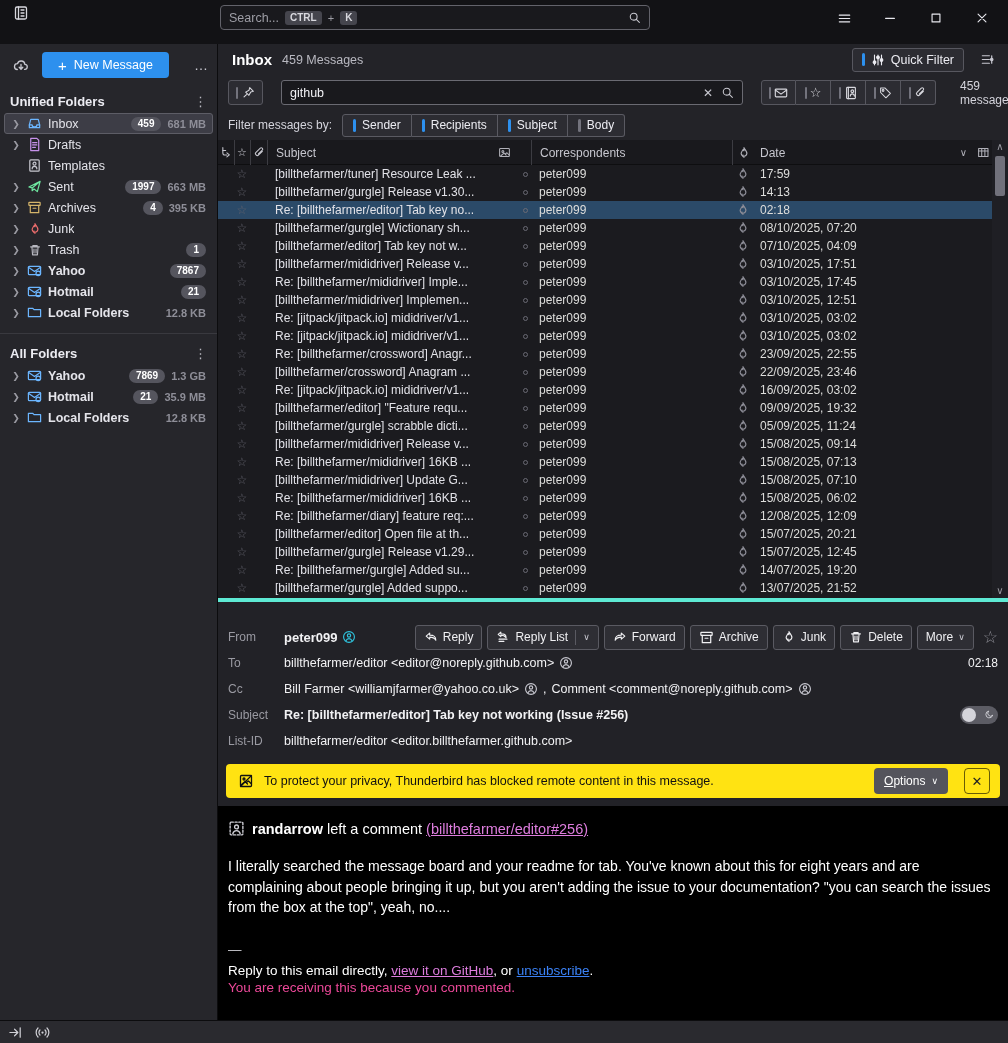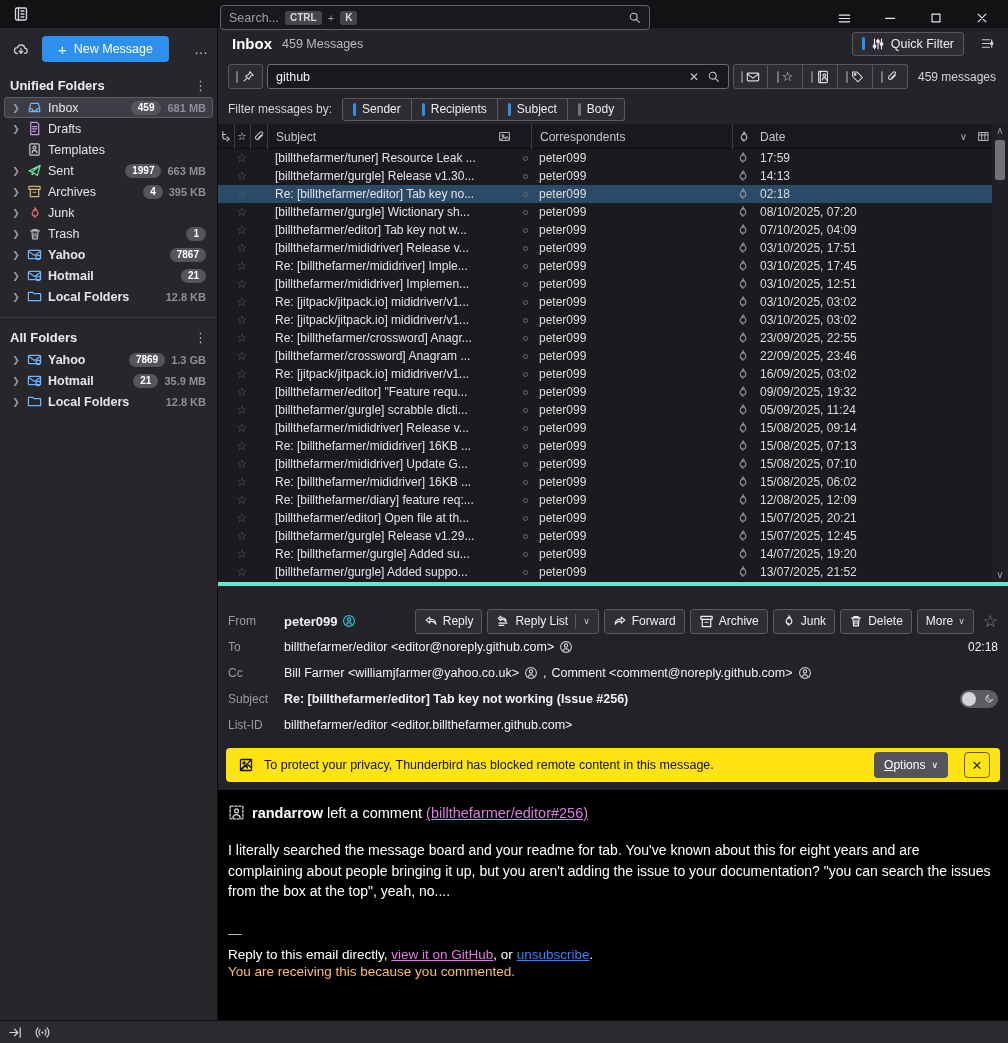--- a/index.html
+++ b/index.html
@@ -4,21 +4,21 @@
 <style>
   * { margin:0; padding:0; box-sizing:border-box; }
   html,body { width:1008px; height:1043px; background:#1b1b1f; overflow:hidden;
     font-family:"Liberation Sans","DejaVu Sans",sans-serif; color:#e4e4ea; }
   .window { width:1008px; height:1043px; display:flex; flex-direction:column; }
 
   svg.ic { display:block; }
   .icon { display:inline-flex; align-items:center; justify-content:center; flex:none; }
 
   
-  .titlebar { height:28px; background:#121215; display:flex; align-items:center; flex:none; position:relative; }
+  .titlebar { height:44px; background:#121215; display:flex; flex:none; position:relative; }
   .spaces-btn { width:26px; height:26px; margin-left:8px; color:#d8d8de; display:flex; align-items:center; justify-content:center; background:none; border:none; }
   .global-search { position:absolute; left:220px; top:5px; width:430px; height:25px; border:1px solid #62626a; border-radius:4px; background:#19191d; display:flex; align-items:center; padding:0 8px; gap:6px; }
   .global-search .ph { color:#9d9da5; font-size:12.5px; }
   .kbd { background:#45454d; color:#d8d8de; font-size:10px; font-weight:bold; border-radius:3px; padding:2px 5px; line-height:1; }
   .kbd-plus { color:#9d9da5; font-size:11px; }
   .gs-mag { margin-left:auto; color:#c8c8d0; }
   .win-controls { position:absolute; right:10px; top:0; height:36px; display:flex; align-items:center; gap:14px; }
   .win-btn { width:32px; height:28px; display:flex; align-items:center; justify-content:center; color:#e8e8ee; background:none; border:none; }
 
   
@@ -49,21 +49,21 @@
   
   .main { flex:1; min-width:0; display:flex; flex-direction:column; background:#232328; }
   .list-header { height:31px; flex:none; display:flex; align-items:center; padding:0 8px 0 14px; gap:10px; }
   .list-title { font-size:15px; font-weight:bold; color:#fff; }
   .list-count { font-size:12.5px; color:#b9b9c1; }
   .qf-toggle-btn { margin-left:auto; height:24px; border:1px solid #57575f; background:#2c2c32; border-radius:3px; color:#ececf2; font-size:12.5px; display:flex; align-items:center; gap:6px; padding:0 9px; font-family:inherit; }
   .accent-bar { width:3px; height:13px; border-radius:2px; background:#2d90ee; flex:none; }
   .accent-bar.gray { background:#73737d; }
   .disp-opt-btn { width:26px; height:24px; background:none; border:none; color:#c9c9d1; display:flex; align-items:center; justify-content:center; }
 
-  .qf-bar { height:35px; flex:none; display:flex; align-items:center; padding:0 10px; gap:4px; }
+  .qf-bar { height:35px; flex:none; display:flex; align-items:center; padding:0 10px; gap:18px; }
   .pin-btn { height:25px; border:1px solid #57575f; background:#2c2c32; border-radius:3px; color:#d8d8de; display:flex; align-items:center; gap:4px; padding:0 7px; }
   .qf-search { flex:0 0 462px; height:25px; border:1px solid #6a6a72; border-radius:3px; background:#19191d; display:flex; align-items:center; padding:0 8px; gap:8px; }
   .qf-search .val { color:#f2f2f6; font-size:12.5px; flex:1; }
   .qf-search .x { color:#c8c8d0; font-size:12px; }
   .toggle-group { display:flex; }
   .tg-btn { height:25px; width:35px; border:1px solid #57575f; border-left-width:0; background:#2c2c32; color:#d8d8de; display:flex; align-items:center; justify-content:center; gap:3px; }
   .tg-btn:first-child { border-left-width:1px; border-radius:3px 0 0 3px; }
   .tg-btn:last-child { border-radius:0 3px 3px 0; }
   .tg-bar { width:2px; height:12px; background:#73737d; border-radius:1px; }
   .qf-count { color:#d4d4dc; font-size:12px; margin-left:6px; }
@@ -129,21 +129,21 @@
   
   .msg-body { flex:1; min-height:0; background:#000; padding:14px 12px 0 10px; overflow:hidden; }
   .body-head { display:flex; align-items:center; gap:7px; font-size:14.5px; color:#fff; }
   .body-head .avatar { color:#cfcfd6; }
   .body-head a { color:#de7dde; }
   .body-para { margin-top:19px; max-width:778px; font-size:14px; line-height:1.48; color:#fff; }
   .body-sep { margin-top:24px; color:#d0d0d6; font-size:13.5px; }
   .body-foot { margin-top:6px; font-size:13.5px; color:#fff; }
   .body-foot .lk1 { color:#de7dde; }
   .body-foot .lk2 { color:#3b82f6; }
-  .body-foot2 { margin-top:2px; font-size:13.5px; color:#fdba74; }
+  .body-foot2 { margin-top:2px; font-size:13.5px; color:#ec4899; }
 
   
   .statusbar { height:23px; flex:none; background:#2a2a2f; border-top:1px solid #0c0c0e; display:flex; align-items:center; padding:0 8px; gap:12px; color:#d0d0d6; }
 </style>
 </head>
 <body>
 
 <div class="window">
 
   <div class="titlebar">

